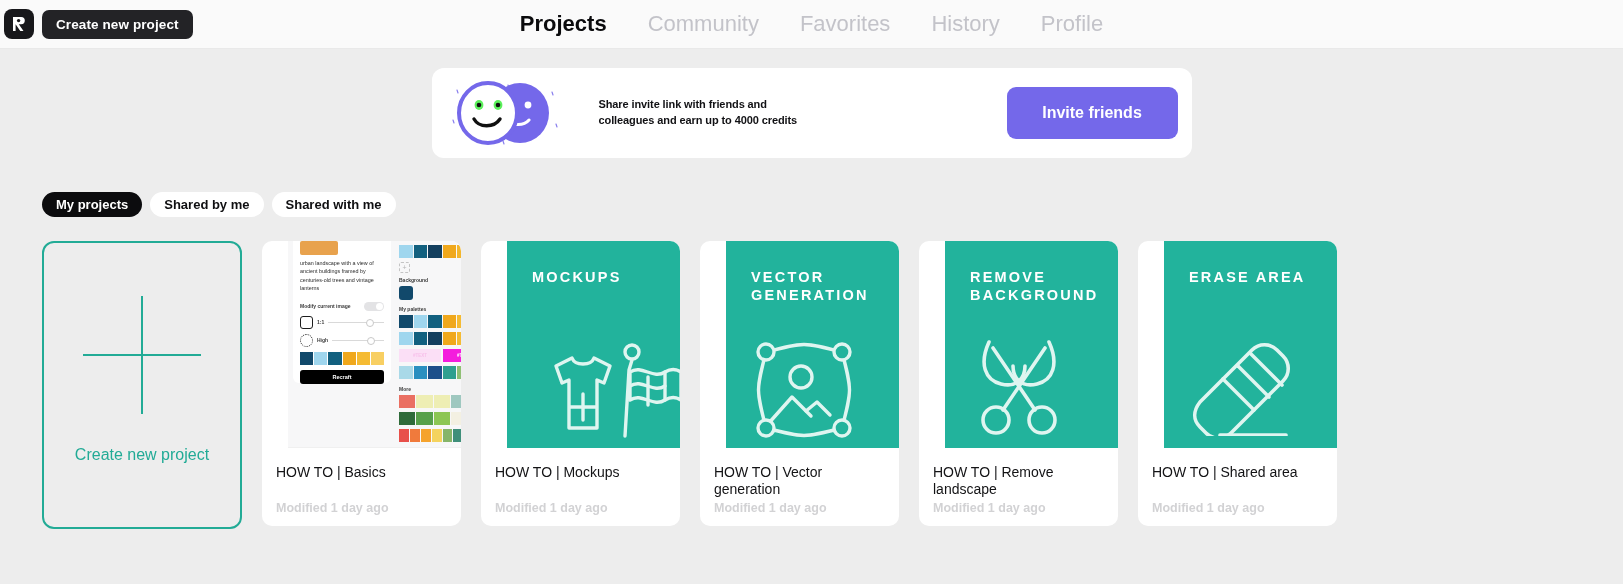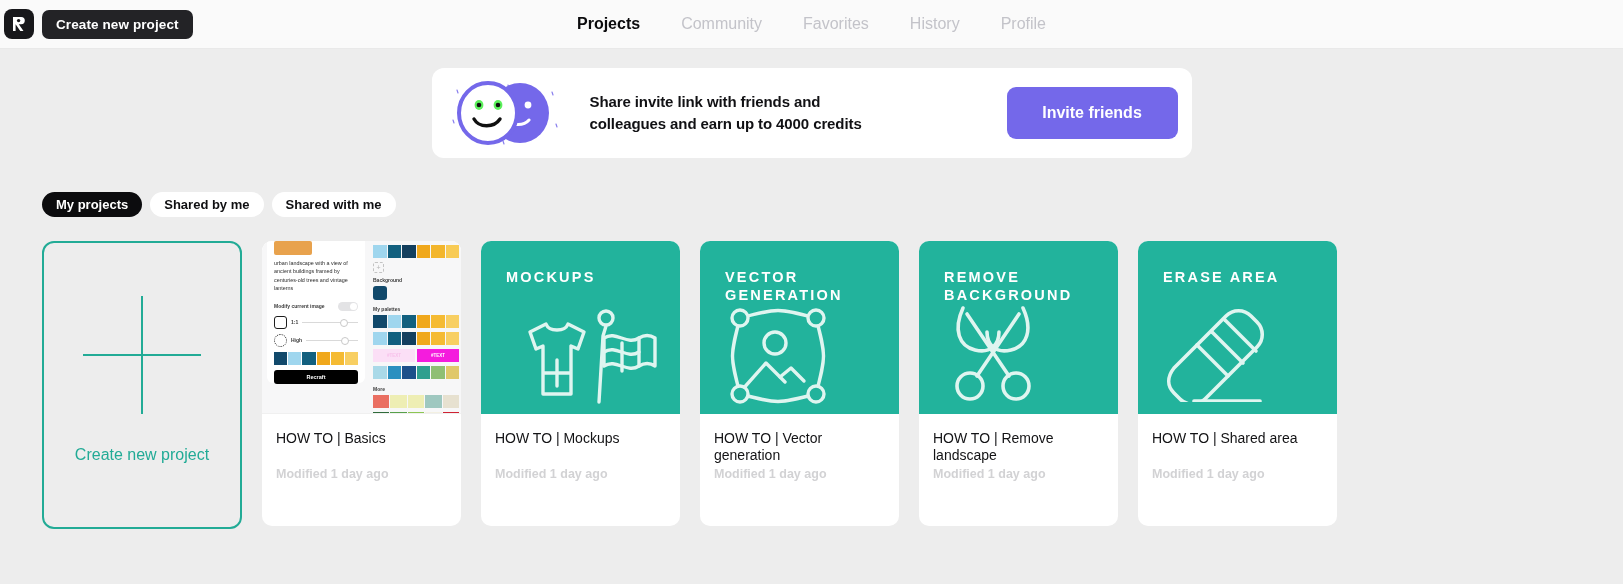--- a/index.html
+++ b/index.html
@@ -46,21 +46,21 @@
     position: absolute;
     left: 0; right: 0;
     top: 0; bottom: 0;
     display: flex;
     align-items: center;
     justify-content: center;
     gap: 41px;
     pointer-events: none;
   }
   .nav-item {
-    font-size: 16px;
+    font-size: 22px;
     color: #c3c3c9;
     cursor: pointer;
     pointer-events: auto;
     white-space: nowrap;
   }
   .nav-item.active { color: #0b0b0d; font-weight: bold; }
 
   
   .banner-wrap {
     display: flex;
@@ -76,22 +76,22 @@
     align-items: center;
     padding: 0 14px 0 16px;
   }
   .banner-art {
     width: 125px; height: 65px;
     flex: 0 0 auto;
     display: flex; align-items: center;
   }
   .banner-text {
     flex: 1 1 auto;
-    margin-left: 17px;
-    font-size: 15px;
+    margin-left: 26px;
+    font-size: 11px;
     font-weight: bold;
     line-height: 1.45;
     color: #111114;
     letter-spacing: -0.1px;
   }
   .invite-btn {
     flex: 0 0 auto;
     width: 171px; height: 52px;
     border: none;
     border-radius: 9px;
@@ -165,26 +165,27 @@
   }
   .plus::before { left: 50%; top: 0; width: 2px; height: 118px; margin-left: -1px; }
   .plus::after  { top: 50%; left: 0; height: 2px; width: 118px; margin-top: -1px; }
   .card-new-label {
     margin-top: 32px;
     color: #22ab96;
     font-size: 16px;
   }
 
   .thumb {
-    height: 173px;
+    height: 207px;
     width: 100%;
     position: relative;
     overflow: hidden;
     background: #ffffff;
     border-bottom: 1px solid #f0f0f0;
+    margin-left: 26px;
   }
   .thumb.empty {
     display: flex; align-items: center; justify-content: center;
     background: #ffffff;
     border-bottom: none;
   }
   .no-images {
     color: #ececec;
     font-size: 28px;
     font-weight: bold;

